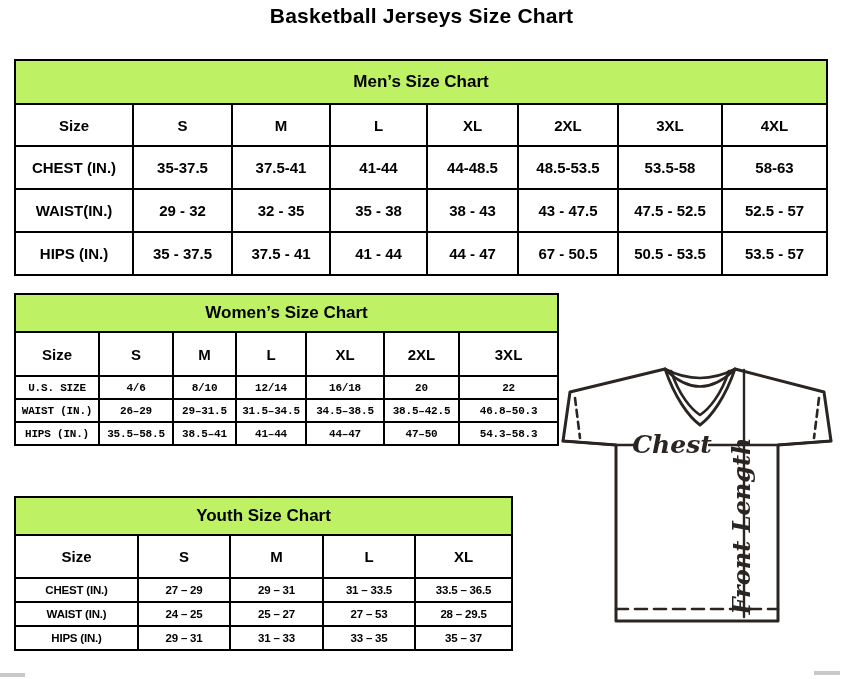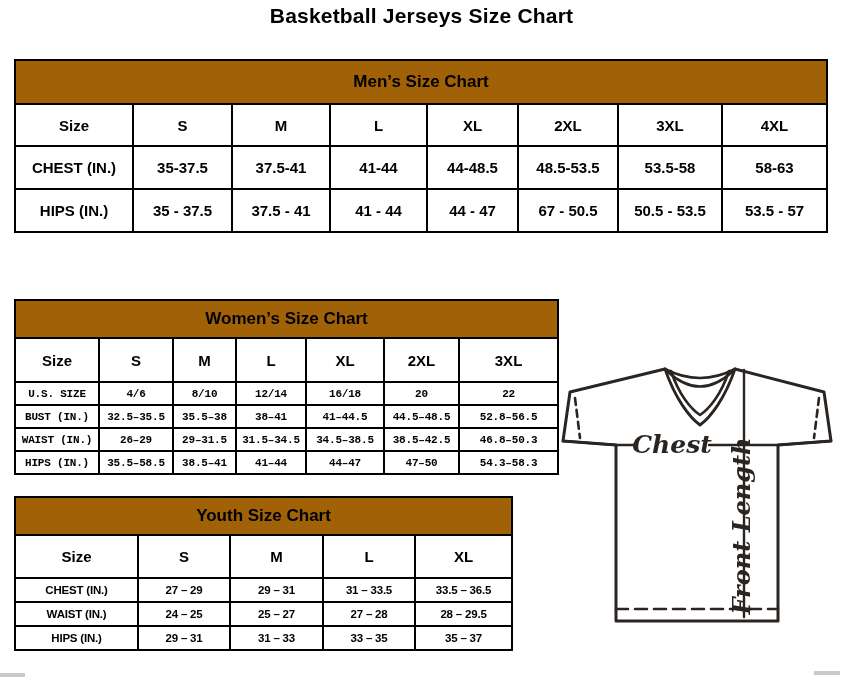--- a/index.html
+++ b/index.html
@@ -9,28 +9,28 @@
   }
   .page-title {
     position:absolute; top:4px; left:0; width:100%;
     text-align:center; font-size:21px; font-weight:bold; letter-spacing:0.2px;
   }
   table { border-collapse:collapse; table-layout:fixed; position:absolute; background:#fff; }
   th, td {
     border:2px solid #000; text-align:center; vertical-align:middle;
     padding:0; font-weight:bold; overflow:hidden; white-space:nowrap;
   }
-  .chart-title-cell { background:#a16207; font-size:17px; }
+  .chart-title-cell { background:#bef264; font-size:17px; }
   
   .men-table  { left:14px; top:59px;  width:812px; }
   .men-table .title-row { height:44px; }
   .men-table .head-row  { height:42px; font-size:15px; }
   .men-table .data-row  { height:43px; font-size:15px; }
   
-  .women-table { left:14px; top:299px; width:543px; }
+  .women-table { left:14px; top:293px; width:543px; }
   .women-table .title-row { height:38px; }
   .women-table .head-row  { height:44px; font-size:15px; }
   .women-table .data-row  { height:23px; font-size:11px; letter-spacing:-0.2px;font-family:Liberation Mono, monospace; }
   
   .youth-table { left:14px; top:496px; width:497px;border-radius:14px; }
   .youth-table .title-row { height:38px; }
   .youth-table .head-row  { height:43px; font-size:15px; }
   .youth-table .data-row  { height:24px; font-size:11.5px; letter-spacing:-0.2px; }
   .jersey-diagram { position:absolute; left:558px; top:356px; width:284px; height:278px; }
   .diagram-label {
@@ -77,20 +77,30 @@
       <td>CHEST (IN.)</td>
       <td>35-37.5</td>
       <td>37.5-41</td>
       <td>41-44</td>
       <td>44-48.5</td>
       <td>48.5-53.5</td>
       <td>53.5-58</td>
       <td>58-63</td>
     </tr>
     <tr class="data-row">
+      <td>WAIST(IN.)</td>
+      <td>29 - 32</td>
+      <td>32 - 35</td>
+      <td>35 - 38</td>
+      <td>38 - 43</td>
+      <td>43 - 47.5</td>
+      <td>47.5 - 52.5</td>
+      <td>52.5 - 57</td>
+    </tr>
+    <tr class="data-row">
       <td>HIPS (IN.)</td>
       <td>35 - 37.5</td>
       <td>37.5 - 41</td>
       <td>41 - 44</td>
       <td>44 - 47</td>
       <td>67 - 50.5</td>
       <td>50.5 - 53.5</td>
       <td>53.5 - 57</td>
     </tr>
   </tbody>
@@ -122,29 +132,20 @@
     <tr class="data-row">
       <td>U.S. SIZE</td>
       <td>4/6</td>
       <td>8/10</td>
       <td>12/14</td>
       <td>16/18</td>
       <td>20</td>
       <td>22</td>
     </tr>
     <tr class="data-row">
-      <td>BUST (IN.)</td>
-      <td>32.5–35.5</td>
-      <td>35.5–38</td>
-      <td>38–41</td>
-      <td>41–44.5</td>
-      <td>44.5–48.5</td>
-      <td>52.8–56.5</td>
-    </tr>
-    <tr class="data-row">
       <td>WAIST (IN.)</td>
       <td>26–29</td>
       <td>29–31.5</td>
       <td>31.5–34.5</td>
       <td>34.5–38.5</td>
       <td>38.5–42.5</td>
       <td>46.8–50.3</td>
     </tr>
     <tr class="data-row">
       <td>HIPS (IN.)</td>
@@ -181,21 +182,21 @@
       <td>CHEST (IN.)</td>
       <td>27 – 29</td>
       <td>29 – 31</td>
       <td>31 – 33.5</td>
       <td>33.5 – 36.5</td>
     </tr>
     <tr class="data-row">
       <td>WAIST (IN.)</td>
       <td>24 – 25</td>
       <td>25 – 27</td>
-      <td>27 – 28</td>
+      <td>27 – 53</td>
       <td>28 – 29.5</td>
     </tr>
     <tr class="data-row">
       <td>HIPS (IN.)</td>
       <td>29 – 31</td>
       <td>31 – 33</td>
       <td>33 – 35</td>
       <td>35 – 37</td>
     </tr>
   </tbody>

